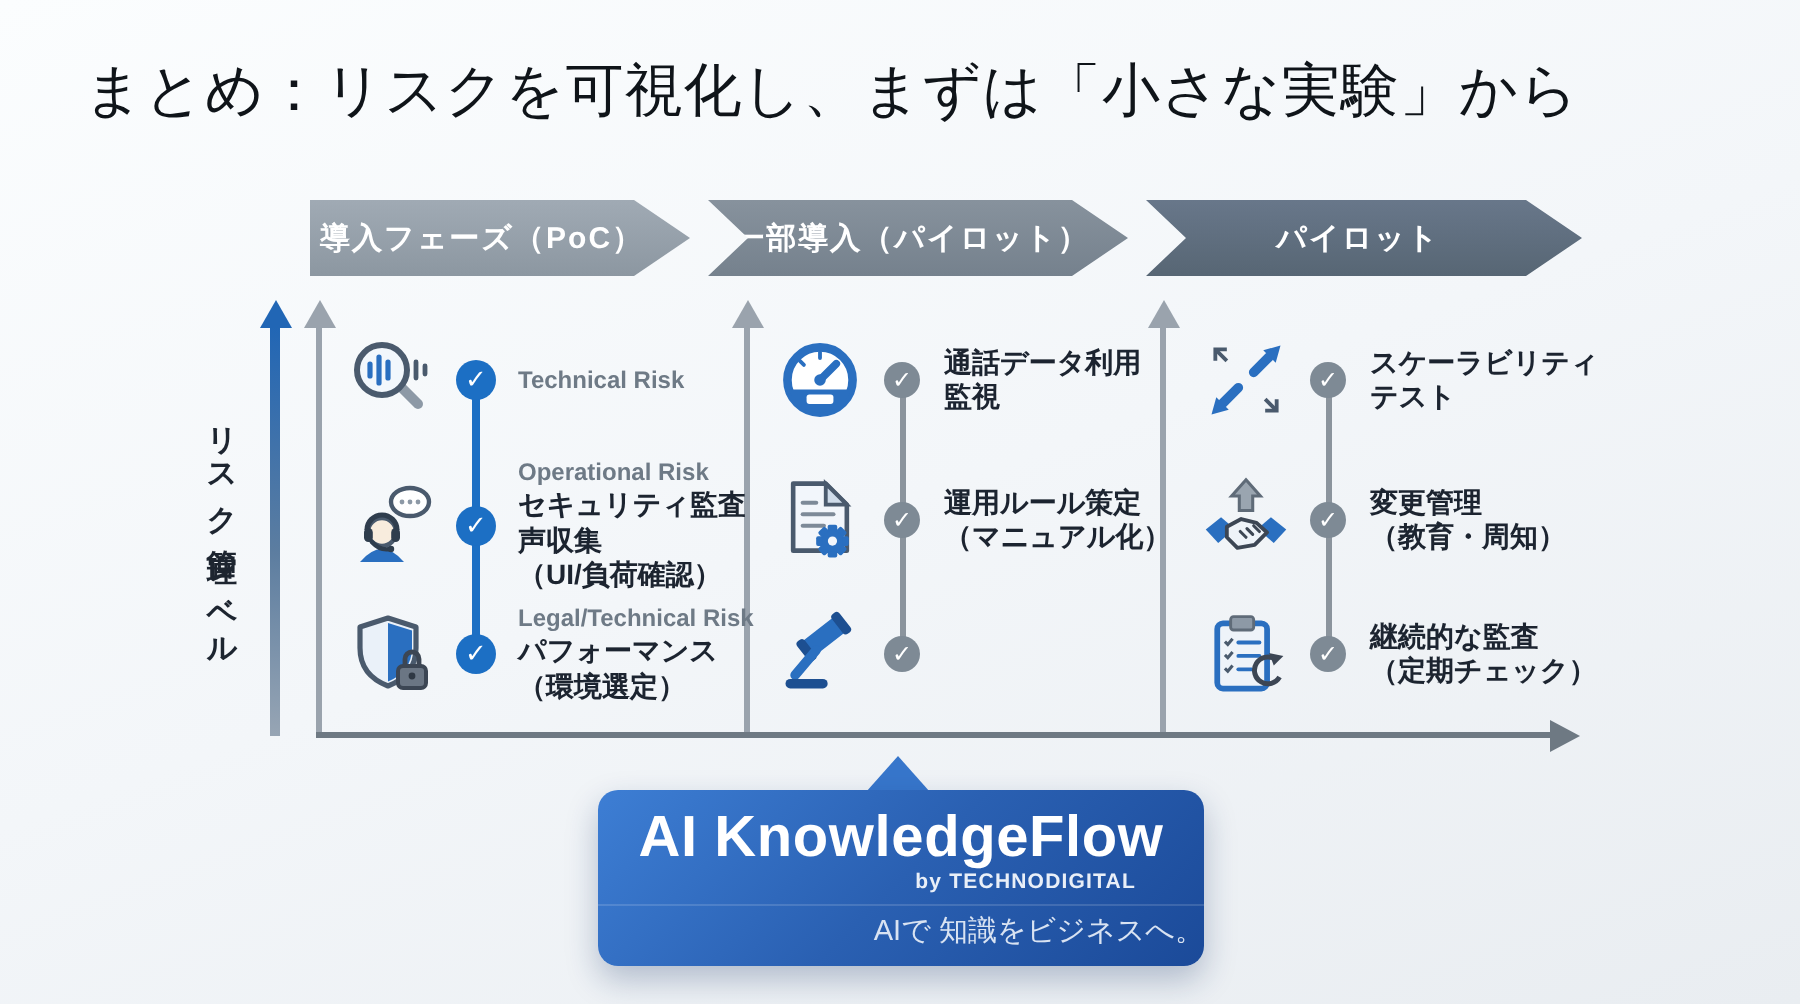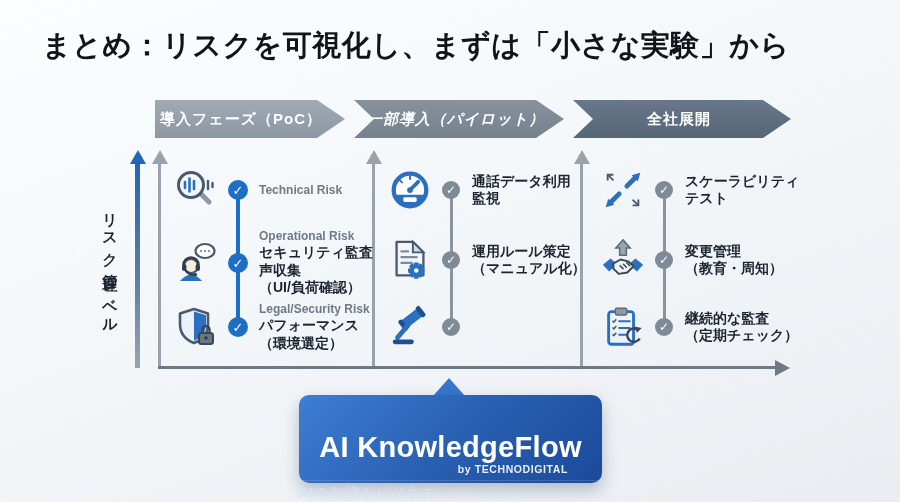--- a/index.html
+++ b/index.html
@@ -1,32 +1,32 @@
 <!DOCTYPE html>
 <html><head>
 <meta charset="utf-8">
 <style>
   * { margin:0; padding:0; box-sizing:border-box; }
   html,body { font-family:"Liberation Sans","DejaVu Sans",sans-serif; }
   .stage { position:relative; width:900px; height:502px; overflow:hidden;
            background:linear-gradient(160deg,#fbfdfe 0%,#f3f6f9 50%,#e9edf1 100%); }
 
-  .title { position:absolute; left:42px; top:26px; font-size:29px; font-weight:700;
+  .title { position:absolute; left:42px; top:26px; font-size:29px; font-weight:400;
            color:#0f1419; letter-spacing:.5px; }
 
   
   .phases { position:absolute; left:155px; top:100px; width:636px; height:38px;
             display:flex; gap:9px; }
   .phase { display:flex; align-items:center; justify-content:center; color:#fff;
            font-size:15px; font-weight:700; letter-spacing:1px;
            filter:drop-shadow(0 2px 2px rgba(30,45,60,.18)); }
   .phase-head { clip-path:polygon(0 0, calc(100% - 28px) 0, 100% 50%, calc(100% - 28px) 100%, 0 100%); }
   .phase-notch { clip-path:polygon(0 0, calc(100% - 28px) 0, 100% 50%, calc(100% - 28px) 100%, 0 100%, 20px 50%); }
   .phase1 { flex:0 0 190px; background:linear-gradient(180deg,#a0aab4,#8c97a1); padding-right:18px;text-align:right; }
-  .phase2 { flex:0 0 210px; background:linear-gradient(180deg,#87929d,#75818d); padding-left:10px; padding-right:16px;font-style:italic; }
+  .phase2 { flex:0 0 210px; background:linear-gradient(180deg,#87929d,#75818d); padding-left:10px; padding-right:16px; }
   .phase3 { flex:0 0 218px; background:linear-gradient(180deg,#68778a,#576674); padding-left:10px; padding-right:16px; }
 
   
   .risk-arrow { position:absolute; left:135px; top:163px; width:5px; height:205px;
                 background:linear-gradient(180deg,#2166b5 0%,#5c7da0 55%,#97a5b4 100%); }
   .risk-arrow::before { content:""; position:absolute; top:-13px; left:50%; transform:translateX(-50%);
                 border-left:8px solid transparent; border-right:8px solid transparent;
                 border-bottom:14px solid #2166b5; }
   .y-axis-label { position:absolute; left:100px; top:202px; writing-mode:vertical-rl;
                 font-size:15px; font-weight:700; color:#1d2530; letter-spacing:3px; }
@@ -71,43 +71,43 @@
   .risk-ja { font-size:14px; font-weight:700; color:#1c2430; line-height:1.25; white-space:pre; }
 
   
   .callout-pointer { position:absolute; left:433px; top:378px; width:0; height:0;
            border-left:16px solid transparent; border-right:16px solid transparent;
            border-bottom:18px solid #3776cb; }
   .callout { position:absolute; left:299px; top:395px; width:303px; height:88px;
            border-radius:10px; padding-top:8px;
            background:linear-gradient(135deg,#3d7ed4 0%,#2a60b2 50%,#1b4a99 100%);
            box-shadow:0 7px 16px rgba(20,50,100,.28); }
-  .brand { text-align:center; font-size:29px; font-weight:800; color:#fff; letter-spacing:.3px;margin-top:28px; }
+  .brand { text-align:center; font-size:29px; font-weight:800; color:#fff; letter-spacing:.3px; }
   .byline { text-align:right; padding-right:34px; font-size:10.5px; font-weight:700;
            color:#e9eff8; letter-spacing:.6px; margin-top:-1px; }
-  .tagline { text-align:left; font-size:14.5px; color:#d9e3f2; margin-top:5px;
+  .tagline { text-align:right; font-size:14.5px; color:#d9e3f2; margin-top:5px;
            padding-top:3px; border-top:1px solid rgba(255,255,255,.14); }
   svg { display:block; }
 </style>
 </head>
 <body>
 
 <div class="stage">
 
   <div class="title">まとめ：リスクを可視化し、まずは「小さな実験」から</div>
 
   <div class="phases">
     <div class="phase phase1 phase-head">
       <span>導入フェーズ（PoC）</span>
     </div>
     <div class="phase phase2 phase-notch">
       <span>一部導入（パイロット）</span>
     </div>
     <div class="phase phase3 phase-notch">
-      <span>全社展開</span>
+      <span>パイロット</span>
     </div>
   </div>
 
   <div class="y-axis-label">リスク管理レベル</div>
   <div class="risk-arrow"></div>
   <div class="vaxis yaxis-main"></div>
   <div class="vaxis divider-1"></div>
   <div class="vaxis divider-2"></div>
   <div class="x-axis"></div>
 
@@ -166,21 +166,21 @@
         <svg width="48" height="48" viewBox="0 0 48 48">
           <path d="M22 6 L36 10.5 V21 C36 30 31 36.5 22 40 C13 36.5 8 30 8 21 V10.5 Z" fill="#eaf1f9" stroke="#4a5a6d" stroke-width="2.6" stroke-linejoin="round"></path>
           <path d="M22 8.5 L34 12.3 V21 C34 29 29.5 34.6 22 37.8 Z" fill="#2a6fc0"></path>
           <rect x="27" y="30" width="14" height="11" rx="2.5" fill="#6b7684" stroke="#3c4654" stroke-width="2"></rect>
           <path d="M30.5 30 v-3.5 a3.5 3.5 0 0 1 7 0 V30" fill="none" stroke="#3c4654" stroke-width="2.4"></path>
           <circle cx="34" cy="35" r="1.7" fill="#2f3844"></circle>
         </svg>
       </span>
       <span class="check check-blue">✓</span>
       <div class="texts">
-        <div class="risk-en">Legal/Security Risk</div>
+        <div class="risk-en">Legal/Technical Risk</div>
         <div class="risk-ja">パフォーマンス
 （環境選定）</div>
       </div>
     </div>
   </div>
 
   <div class="col col2">
     <div class="row r1">
       <span class="icon-box">
         <svg width="46" height="46" viewBox="0 0 48 48">

